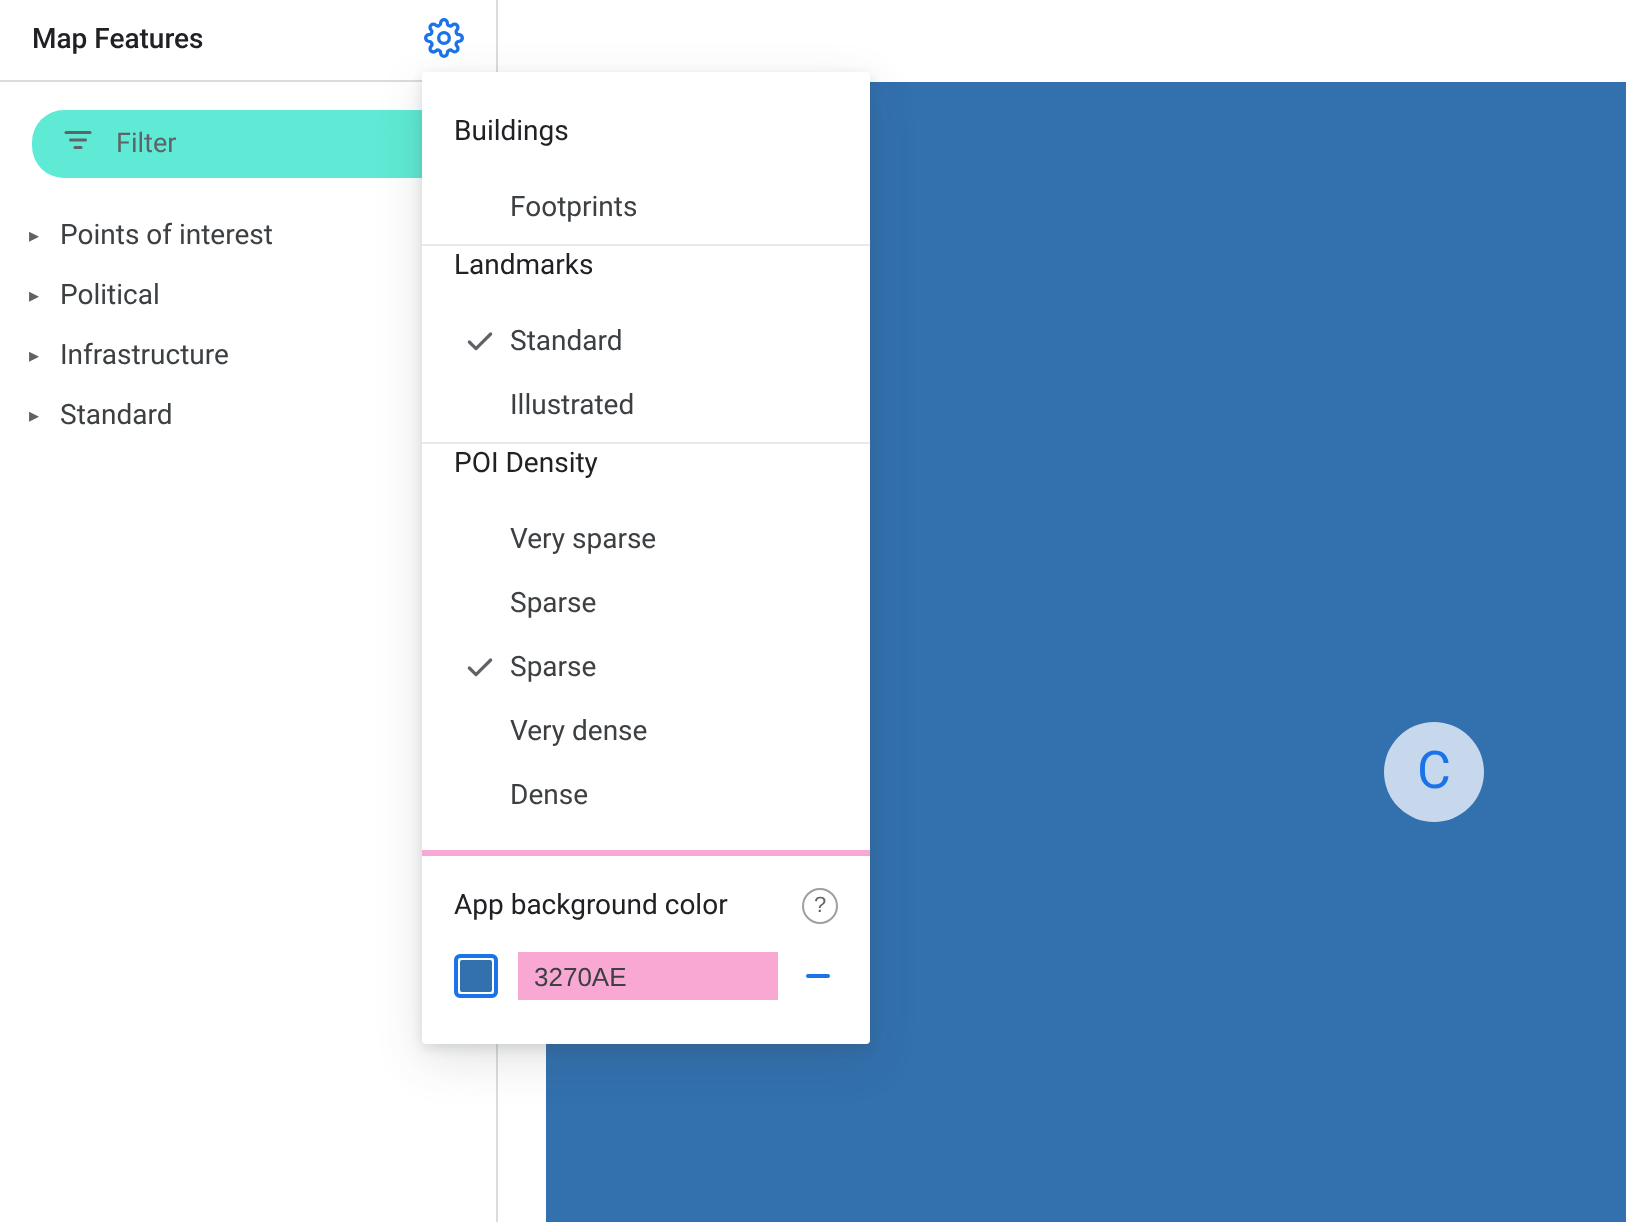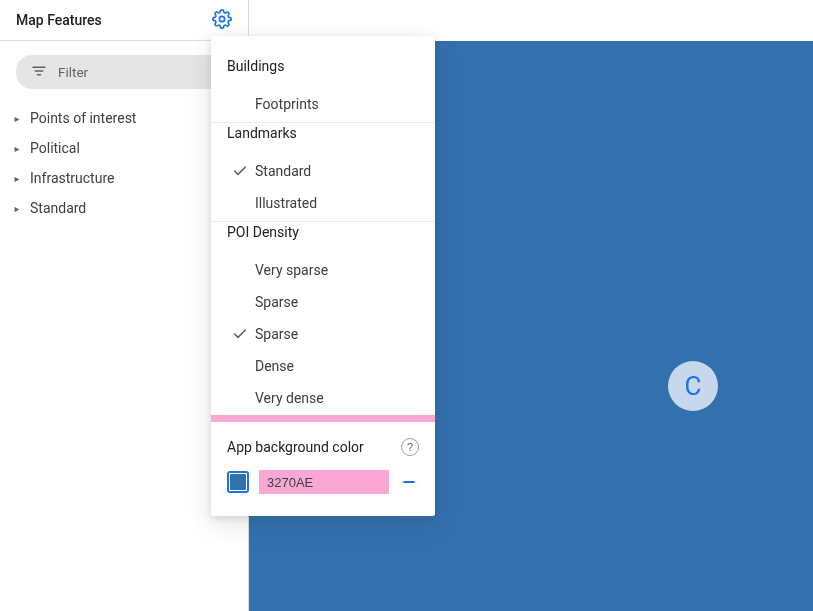--- a/index.html
+++ b/index.html
@@ -1,40 +1,40 @@
 <!DOCTYPE html>
 <html><head>
 <meta charset="utf-8">
 <style>
   * { box-sizing: border-box; margin: 0; padding: 0; }
   html, body { width: 813px; height: 611px; font-family: Roboto, Arial, sans-serif; font-size: 14px; color: #3c4043; background: #fff; overflow: hidden; }
-  .app { display: flex; width: 100%; height: 100%; }
+  .app { display: flex; width: 100%; height: 100%; gap: 24px; }
   
   .sidebar { width: 249px; height: 100%; border-right: 1px solid #dadce0; position: relative; }
   .sidebar-header { display: flex; align-items: center; justify-content: space-between; height: 41px; padding: 0 12px 0 16px; border-bottom: 1px solid #dadce0; }
   .sidebar-title { font-size: 14px; font-weight: 500; color: #202124; }
   .gear-btn { width: 28px; height: 28px; display: flex; align-items: center; justify-content: center; border: none; background: none; cursor: pointer; border-radius: 50%; }
   .gear-btn svg { width: 20px; height: 20px; }
   .filter-wrap { padding: 14px 16px; }
-  .filter-pill { display: flex; align-items: center; gap: 10px; height: 32px; background: #e5e5e5; border-radius: 16px; padding: 17px 14px; cursor: text; }
+  .filter-pill { display: flex; align-items: center; gap: 10px; height: 32px; background: #5eead4; border-radius: 16px; padding: 17px 14px; cursor: text; }
   .filter-pill svg { width: 18px; height: 18px; flex-shrink: 0; }
   .filter-pill span { color: #5f6368; font-size: 13.5px; }
   .tree { padding: 0 8px 0 12px; }
   .tree-item { display: flex; align-items: center; gap: 8px; height: 30px; cursor: pointer; color: #3c4043; font-size: 14px; }
   .tree-caret { width: 10px; display: inline-flex; justify-content: center; color: #5f6368; font-size: 10px; }
   
   .popover { position: absolute; left: 211px; top: 36px; width: 224px; background: #fff; box-shadow: 0 2px 6px rgba(60,64,67,.15), 0 8px 24px rgba(60,64,67,.15); border-radius: 2px; z-index: 50; padding: 10px 0 18px 0; }
   .popover .group { padding: 10px 0 2px 0; }
   .popover .group + .group { border-top: 1px solid #e8eaed; margin-top: 8px; padding-top: 0; }
   .popover .group-title { padding: 2px 16px 6px 16px; color: #202124; font-size: 14px; }
   .popover .menu-item { display: flex; align-items: flex-end; height: 32px; padding: 0 16px 0 18px; cursor: pointer; color: #3c4043; font-size: 14px; gap: 4px; }
   .popover .check-slot { width: 22px; display: inline-flex; justify-content: center; align-items: center; }
   .popover .check-slot svg { width: 16px; height: 16px; }
   .popover .menu-label {}
-  .bg-section { border-top: 7px solid #f9a8d4; margin-top: 7px; padding: 16px 16px 4px 16px; }
+  .bg-section { border-top: 3px solid #f9a8d4; margin-top: 17px; padding: 16px 16px 4px 16px; }
   .bg-title-row { display: flex; align-items: center; justify-content: space-between; margin-bottom: 14px; }
   .bg-title { color: #202124; font-size: 14px; }
   .help-btn { width: 18px; height: 18px; display: inline-flex; align-items: center; justify-content: center; border: 1px solid #9aa0a6; border-radius: 50%; color: #5f6368; font-size: 11px; cursor: pointer; background: none; }
   .bg-row { display: flex; align-items: center; gap: 10px; }
   .swatch { width: 22px; height: 22px; border: 2px solid #1a73e8; border-radius: 3px; padding: 1px; display: inline-flex; cursor: pointer; }
   .swatch-inner { width: 100%; height: 100%; border-radius: 1px; }
   .hex-input { flex: 1; height: 24px; border: none; background: #f9a8d4; padding: 0 8px; font-size: 13px; color: #3c4043; outline: none; width: 72px; }
   .dash-btn { width: 20px; height: 20px; display: inline-flex; align-items: center; justify-content: center; color: #1a73e8; cursor: pointer; border: none; background: none; font-weight: 500; }
   .dash-btn .bar { width: 12px; height: 2px; background: #1a73e8; border-radius: 1px; display: block; }
   
@@ -128,25 +128,25 @@
         <div class="menu-item">
           <span class="check-slot">
             <svg viewBox="0 0 24 24" fill="none" stroke="#5f6368" stroke-width="2.4" stroke-linecap="round" stroke-linejoin="round">
               <polyline points="20 6 9 17 4 12"></polyline>
             </svg>
           </span>
           <span class="menu-label">Sparse</span>
         </div>
         <div class="menu-item">
           <span class="check-slot"></span>
-          <span class="menu-label">Dense</span>
+          <span class="menu-label">Very dense</span>
         </div>
         <div class="menu-item">
           <span class="check-slot"></span>
-          <span class="menu-label">Very dense</span>
+          <span class="menu-label">Dense</span>
         </div>
       </div>
       <div class="bg-section">
         <div class="bg-title-row">
           <span class="bg-title">App background color</span>
           <button class="help-btn">?</button>
         </div>
         <div class="bg-row">
           <span class="swatch">
             <span class="swatch-inner" id="swatch-inner" style="background: rgb(50, 112, 174);"></span>

